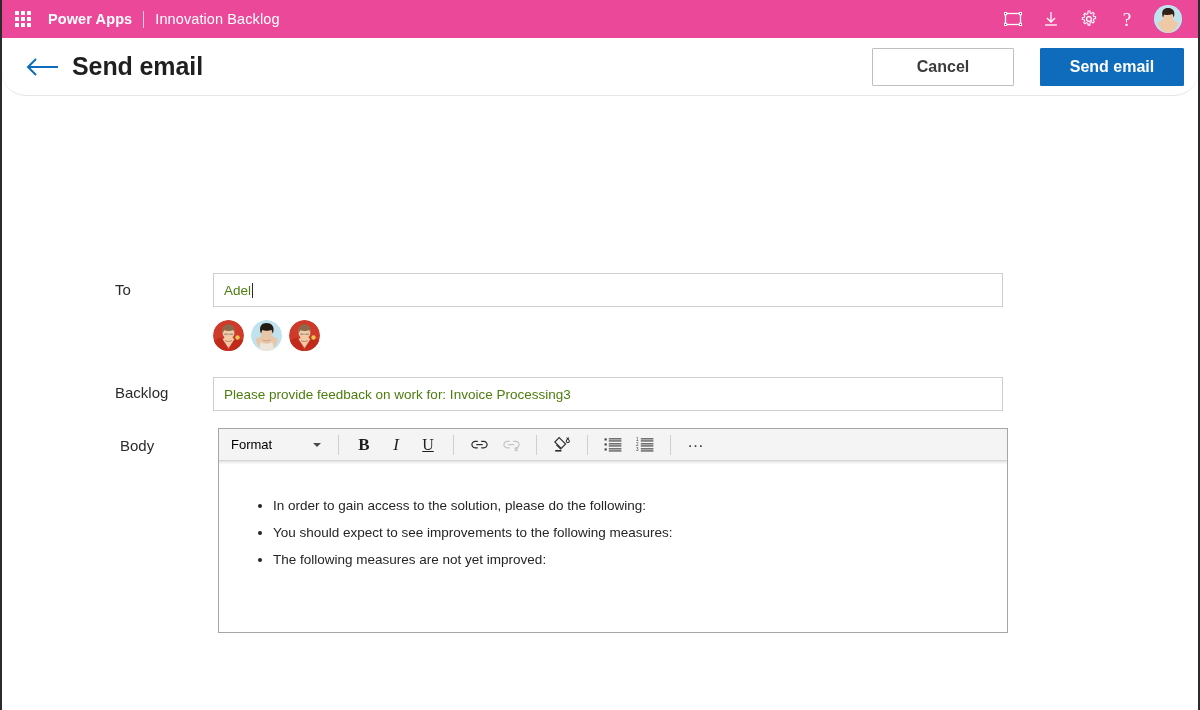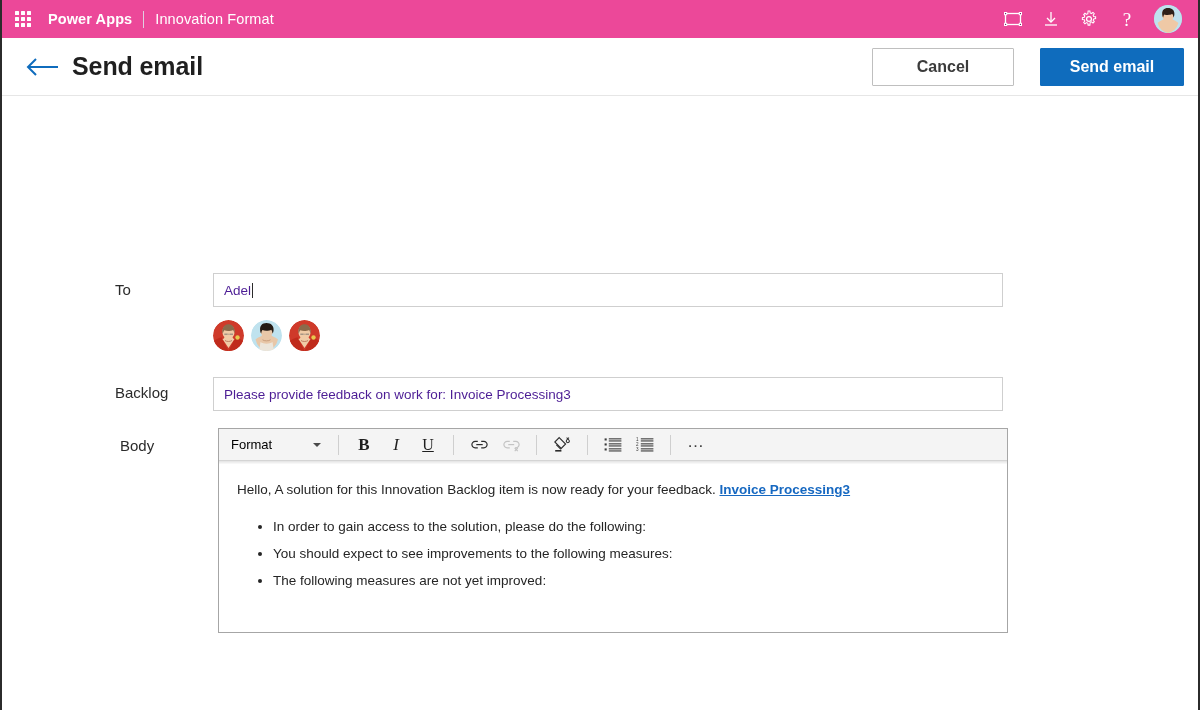--- a/index.html
+++ b/index.html
@@ -93,20 +93,21 @@
   }
 
   
   .command-bar {
     height: 58px;
     background: #ffffff;
     border-bottom: 1px solid #e6e6e6;
     display: flex;
     align-items: center;
     padding: 0 14px 0 20px;
+    border-radius: 24px;
   }
   .back-arrow {
     width: 40px; height: 40px;
     display: flex; align-items: center; justify-content: center;
     cursor: pointer;
     flex: 0 0 auto;
   }
   .page-title {
     font-size: 25px;
     font-weight: 600;
@@ -168,21 +169,21 @@
   .row-to { position: absolute; left: 113px; top: 177px; width: 1000px; }
   .row-to .row-label { padding-top: 8px; }
 
   .text-input {
     width: 790px;
     height: 34px;
     border: 1px solid #cfcfcf;
     background: #ffffff;
     font-family: "Liberation Sans", sans-serif;
     font-size: 13.5px;
-    color: #4c1d95;
+    color: #4d7c0f;
     padding: 0 10px;
     display: flex;
     align-items: center;
     position: relative;
   }
   .caret {
     display: inline-block;
     width: 1px;
     height: 15px;
     background: #2b2b2b;
@@ -303,21 +304,21 @@
         <i></i>
         <i></i>
         <i></i>
         <i></i>
         <i></i>
     </div>
 
     <div class="brand">
       <span class="product">Power Apps</span>
       <span class="divider-pipe"></span>
-      <span class="appname">Innovation Format</span>
+      <span class="appname">Innovation Backlog</span>
     </div>
 
     <div class="suite-right">
 
       <div class="suite-btn">
         <svg width="18" height="18" viewBox="0 0 18 18" fill="none">
           <rect x="1.5" y="3.5" width="15" height="11" stroke="#ffffff" stroke-width="1.3"></rect>
           <rect x="0.5" y="2.5" width="2.2" height="2.2" fill="#742774" stroke="#ffffff" stroke-width="1"></rect>
           <rect x="15.3" y="2.5" width="2.2" height="2.2" fill="#742774" stroke="#ffffff" stroke-width="1"></rect>
           <rect x="0.5" y="13.3" width="2.2" height="2.2" fill="#742774" stroke="#ffffff" stroke-width="1"></rect>
@@ -514,23 +515,20 @@
 
             <span class="tb-sep"></span>
 
             <div class="tb-btn tb-ellipsis">…</div>
 
           </div>
 
           <div class="editor-shadowline"></div>
 
           <div class="editor-body">
-            <p>
-              <span>Hello, A solution for this Innovation Backlog item is now ready for your feedback. </span><a class="body-link" href="#">Invoice Processing3</a>
-            </p>
             <ul>
               <li>In order to gain access to the solution, please do the following:</li>
               <li>You should expect to see improvements to the following measures:</li>
               <li>The following measures are not yet improved:</li>
             </ul>
           </div>
 
         </div>
       </div>
     </div>

